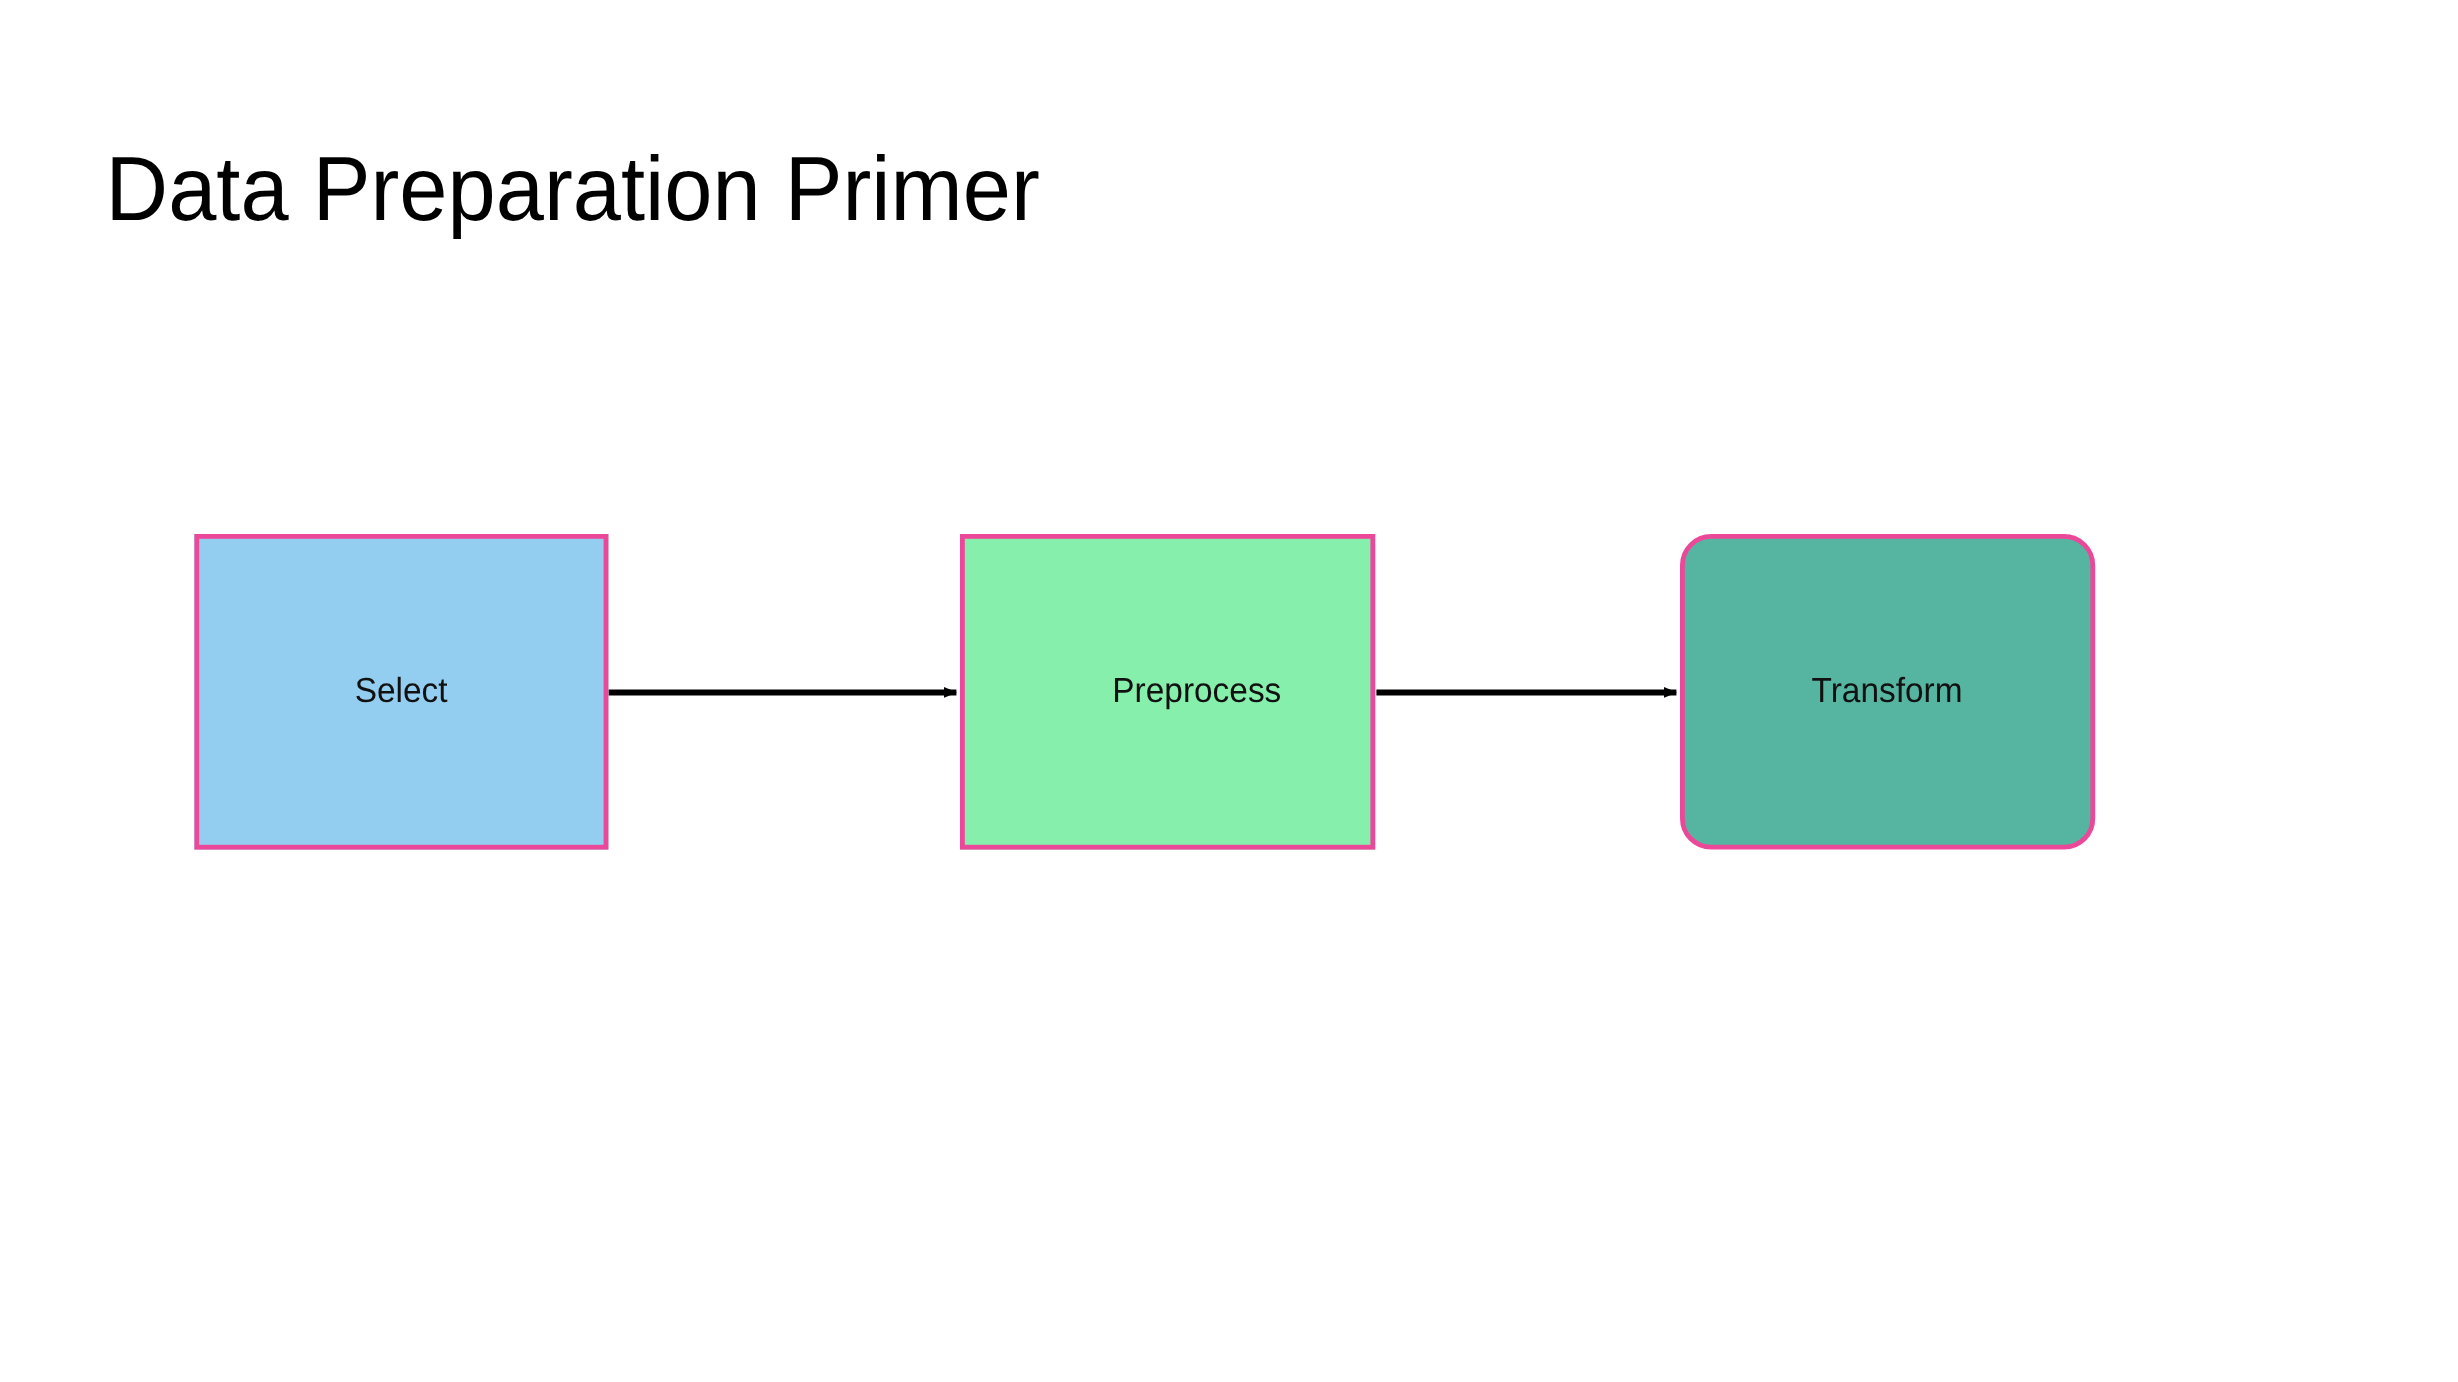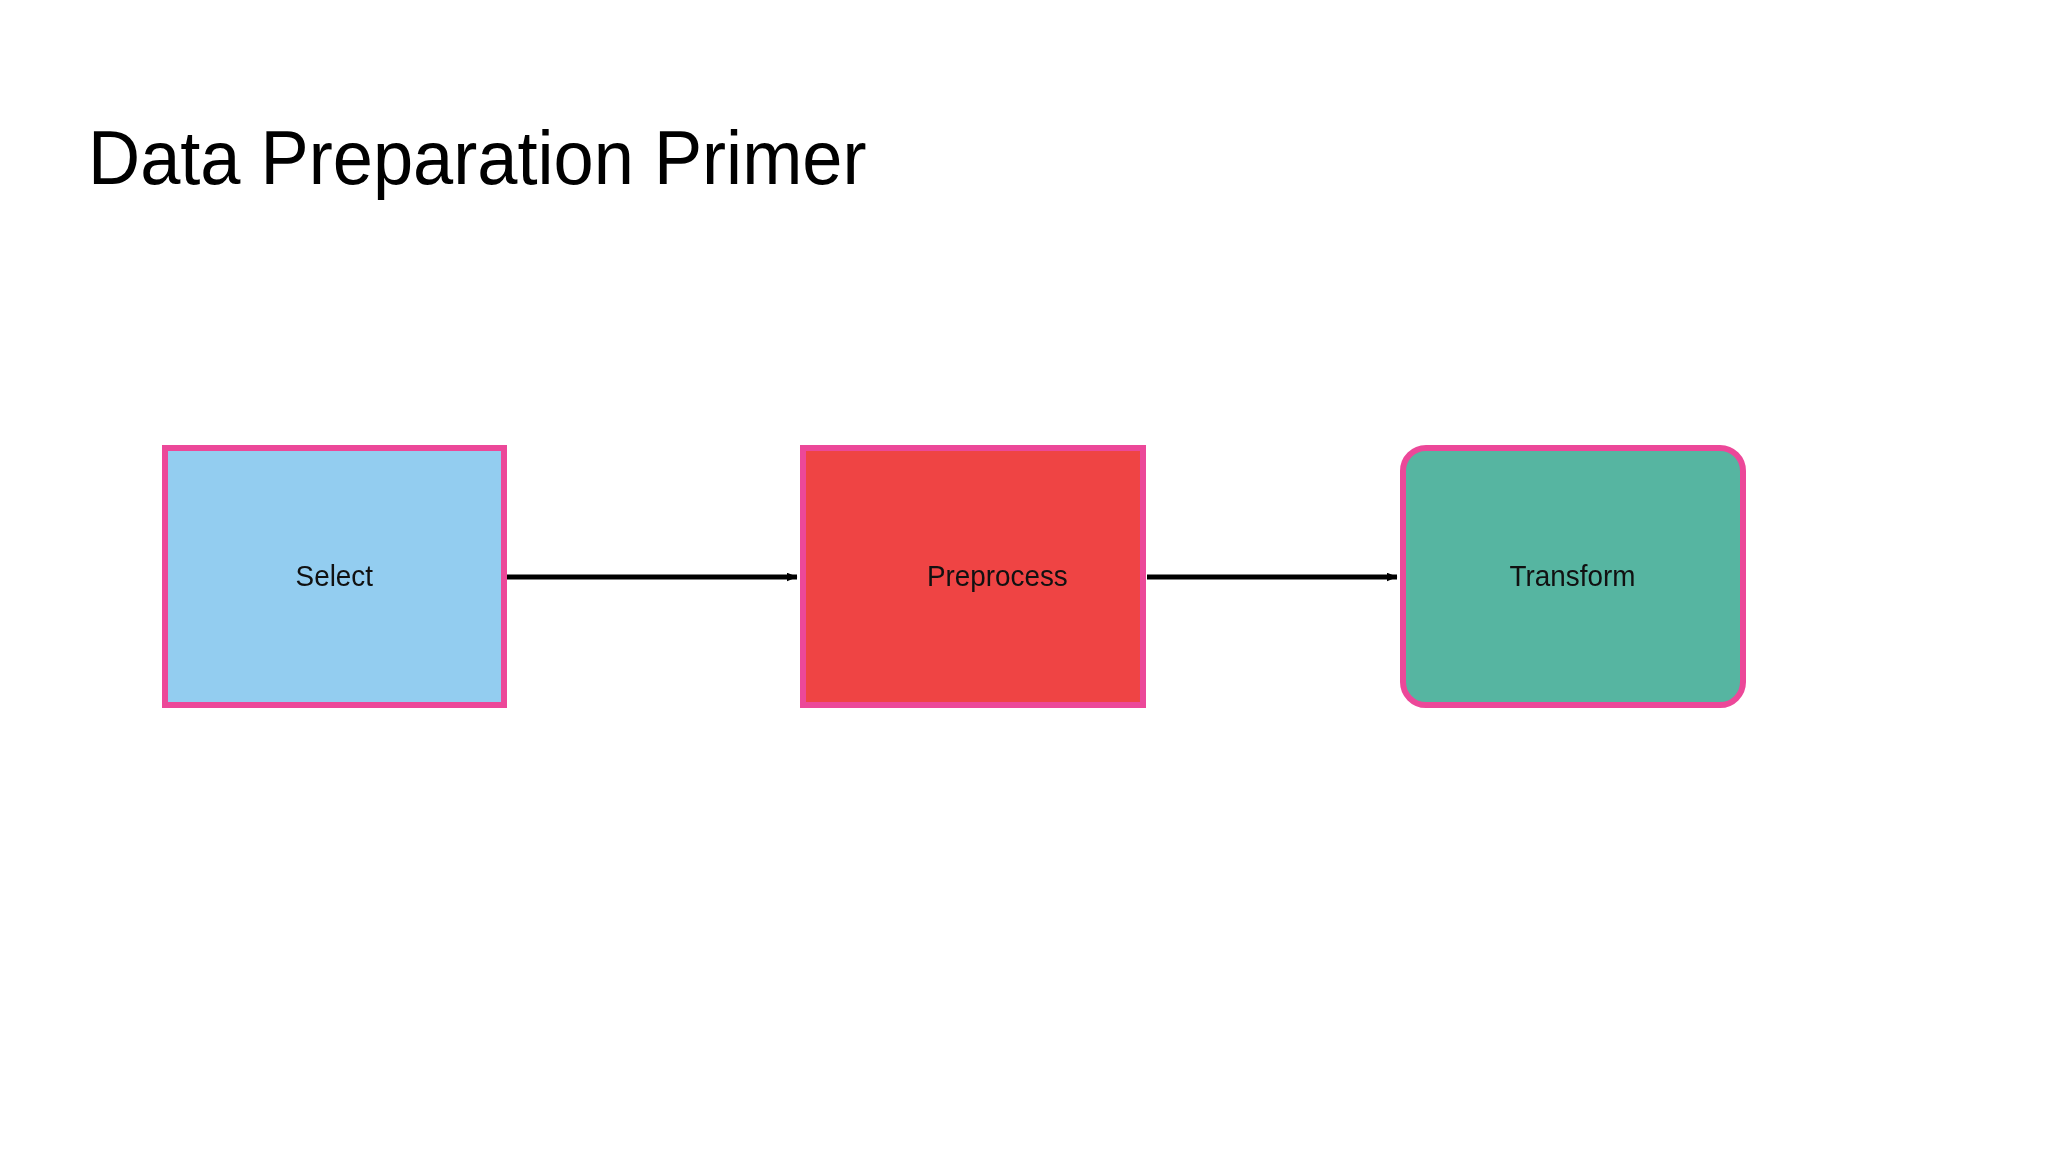--- a/index.html
+++ b/index.html
@@ -41,21 +41,21 @@
     position: absolute;
     left: 0;
     top: 0;
     width: 2048px;
     height: 1152px;
   }
 
   .node {
     position: absolute;
     box-sizing: border-box;
-    border: 6px solid #ec4899;
+    border: 4px solid #ec4899;
     display: flex;
     align-items: center;
     justify-content: center;
   }
 
   .node-label {
     font-size: 29px;
     font-weight: 400;
     color: #111111;
     line-height: 1;
@@ -69,21 +69,21 @@
     width: 345px;
     height: 263px;
     background: #93cdf0;
   }
 
   #node-preprocess {
     left: 800px;
     top: 445px;
     width: 346px;
     height: 263px;
-    background: #ef4444;
+    background: #86efac;
     padding-left: 48px;
   }
 
   #node-transform {
     left: 1400px;
     top: 445px;
     width: 346px;
     height: 263px;
     background: #56b5a1;
     border-radius: 26px;

